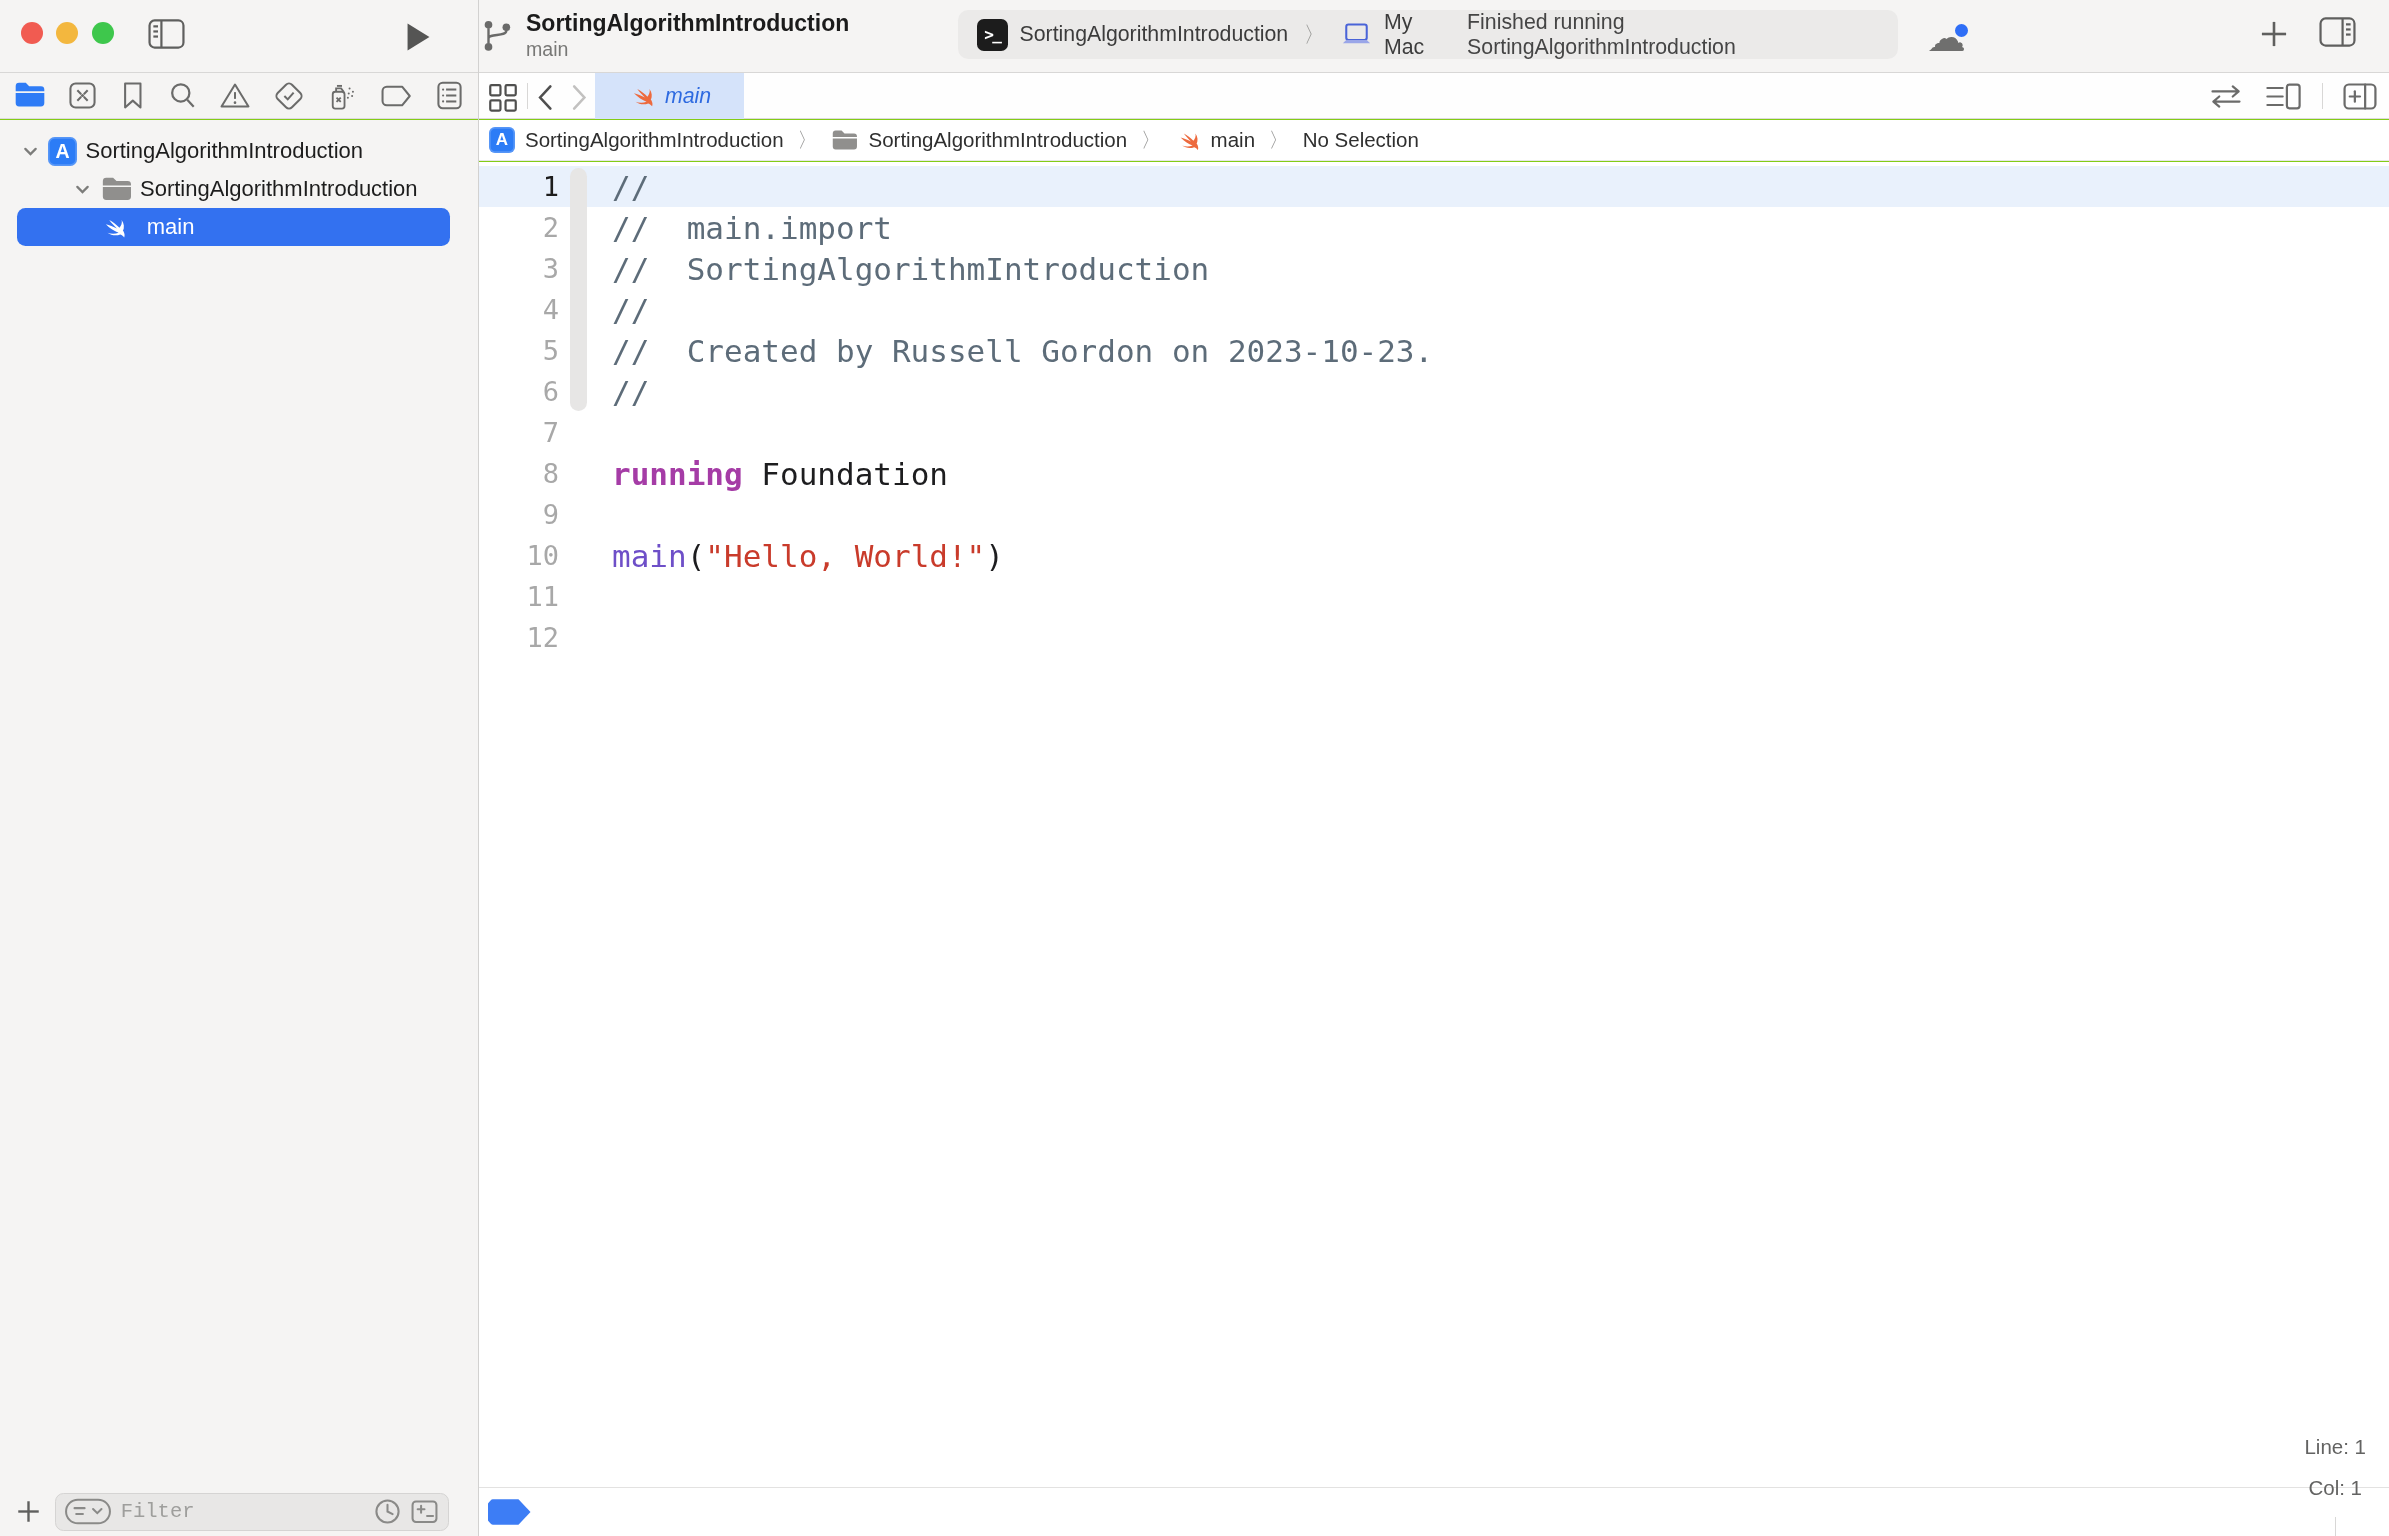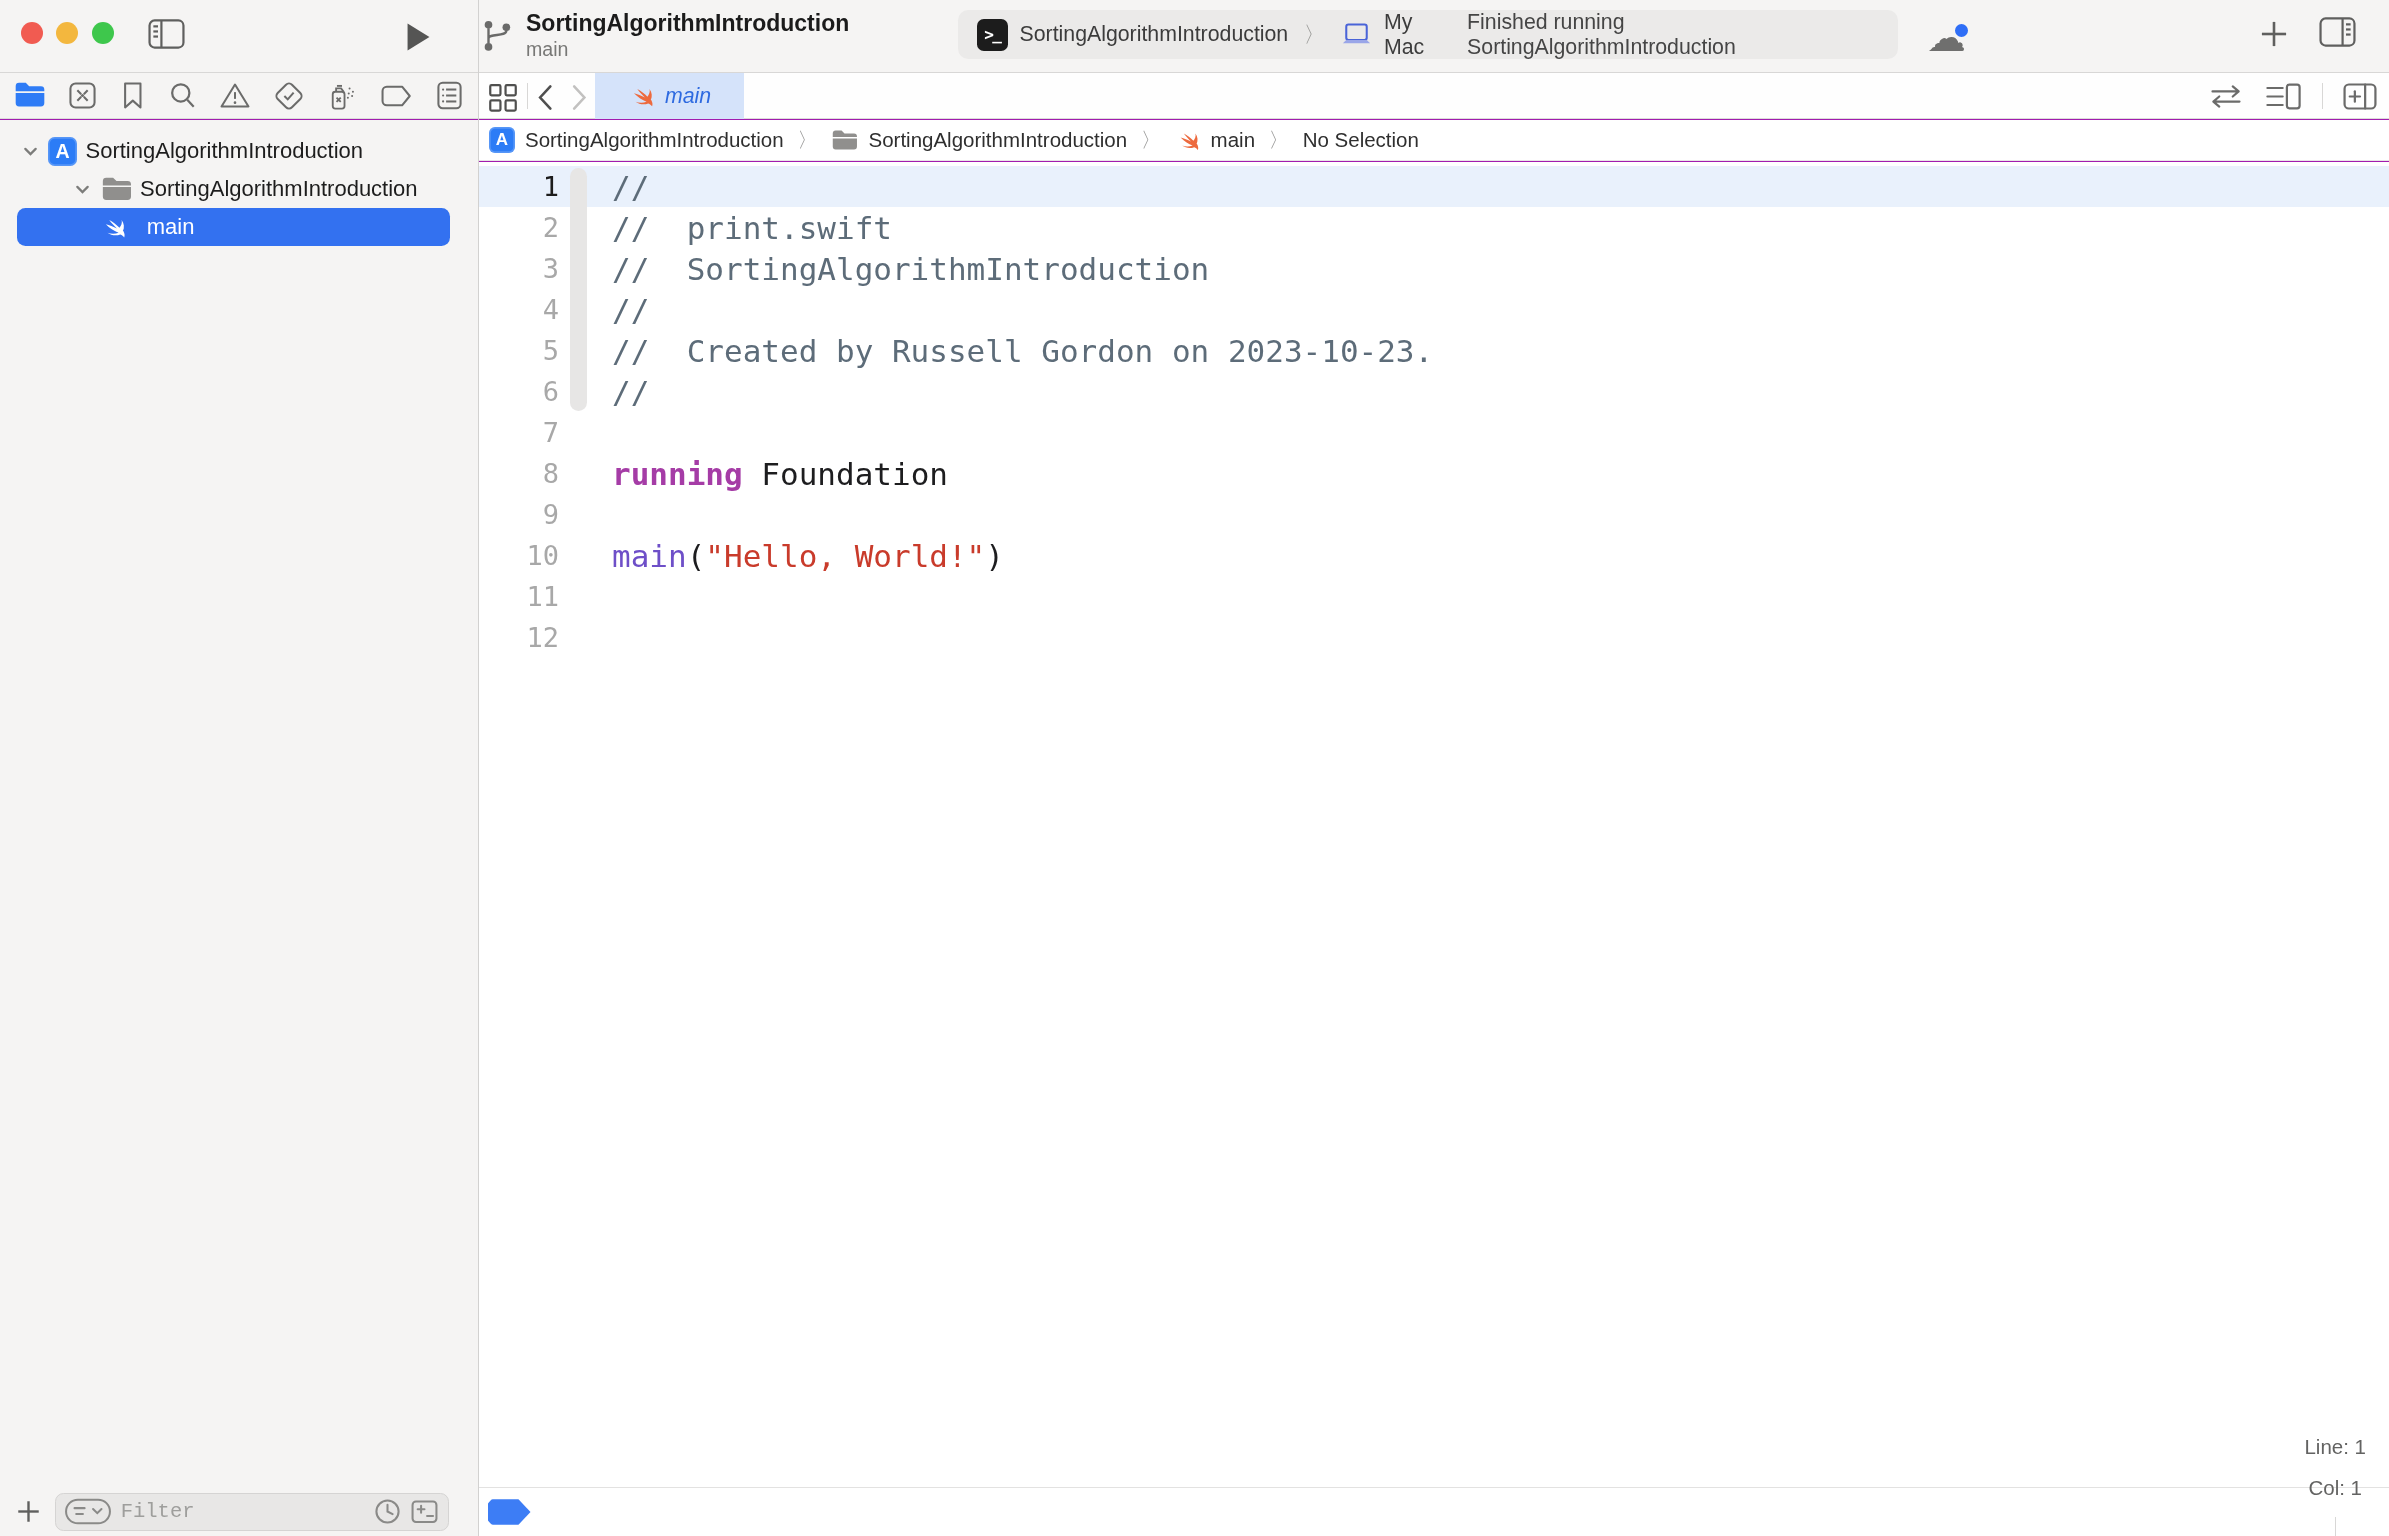--- a/index.html
+++ b/index.html
@@ -1,18 +1,18 @@
 <!DOCTYPE html>
 <html style="font-size:13.7px"><head>
 <meta charset="utf-8">
 <style>
   * { margin:0; padding:0; box-sizing:border-box; }
   html,body { width:2389px; height:1536px; }
   body { font-family:"Liberation Sans","DejaVu Sans",sans-serif; background:#fff; overflow:hidden; }
-  .win { position:relative; width:2389px; height:1276px; background:#a21caf; }
+  .win { position:relative; width:2389px; height:1276px; background:#84cc16; }
 
   
   .row1 { position:absolute; left:0; top:0; width:2389px; height:73px;
           background:#f5f4f3; border-bottom:0.9px solid #d8d7d6; }
   .traffic { position:absolute; top:22px; left:20.5px; display:flex; gap:13.7px; }
   .tl { width:22px; height:22px; border-radius:50%; }
   .tl.red{ background:#f15b51; } .tl.yellow{ background:#f3b73e; } .tl.green{ background:#3ec74c; }
   .icon-btn { color:#636362; display:flex; align-items:center; justify-content:center; }
   .sidebar-toggle { position:absolute; left:147px; top:17px; }
   .play-btn { position:absolute; left:404px; top:20.5px; }
@@ -376,21 +376,21 @@
 
   <div class="codearea">
     <div class="fold-ribbon"></div>
     <div class="codelines">
         <div class="line current">
           <span class="ln">1</span>
           <span class="codetext"><span class="tk-comment">//</span></span>
         </div>
         <div class="line">
           <span class="ln">2</span>
-          <span class="codetext"><span class="tk-comment">//  print.swift</span></span>
+          <span class="codetext"><span class="tk-comment">//  main.import</span></span>
         </div>
         <div class="line">
           <span class="ln">3</span>
           <span class="codetext"><span class="tk-comment">//  SortingAlgorithmIntroduction</span></span>
         </div>
         <div class="line">
           <span class="ln">4</span>
           <span class="codetext"><span class="tk-comment">//</span></span>
         </div>
         <div class="line">

